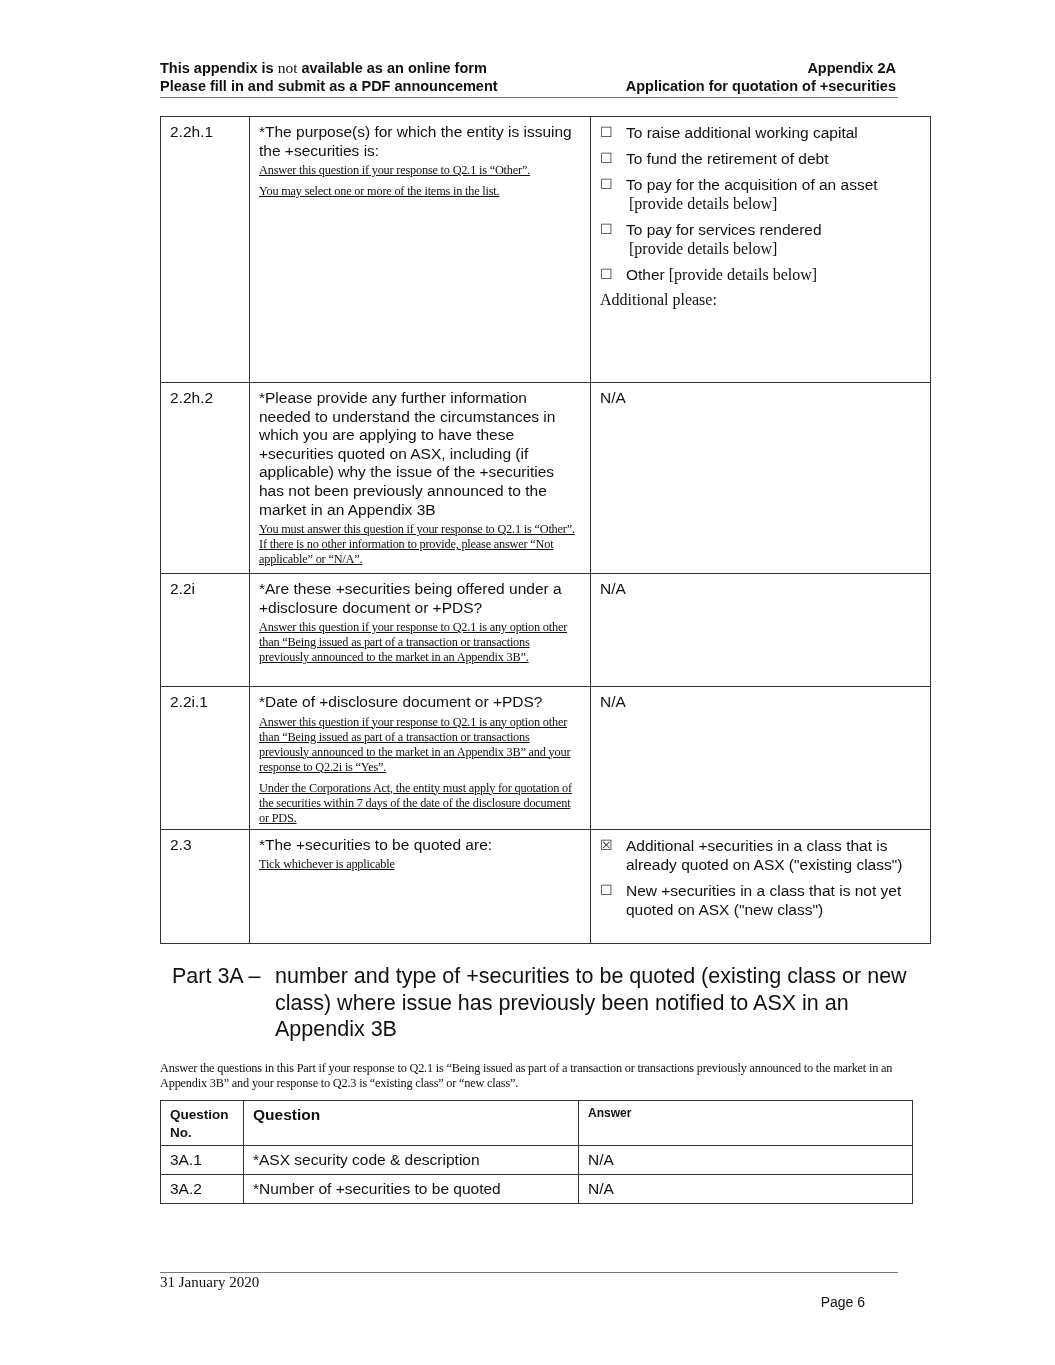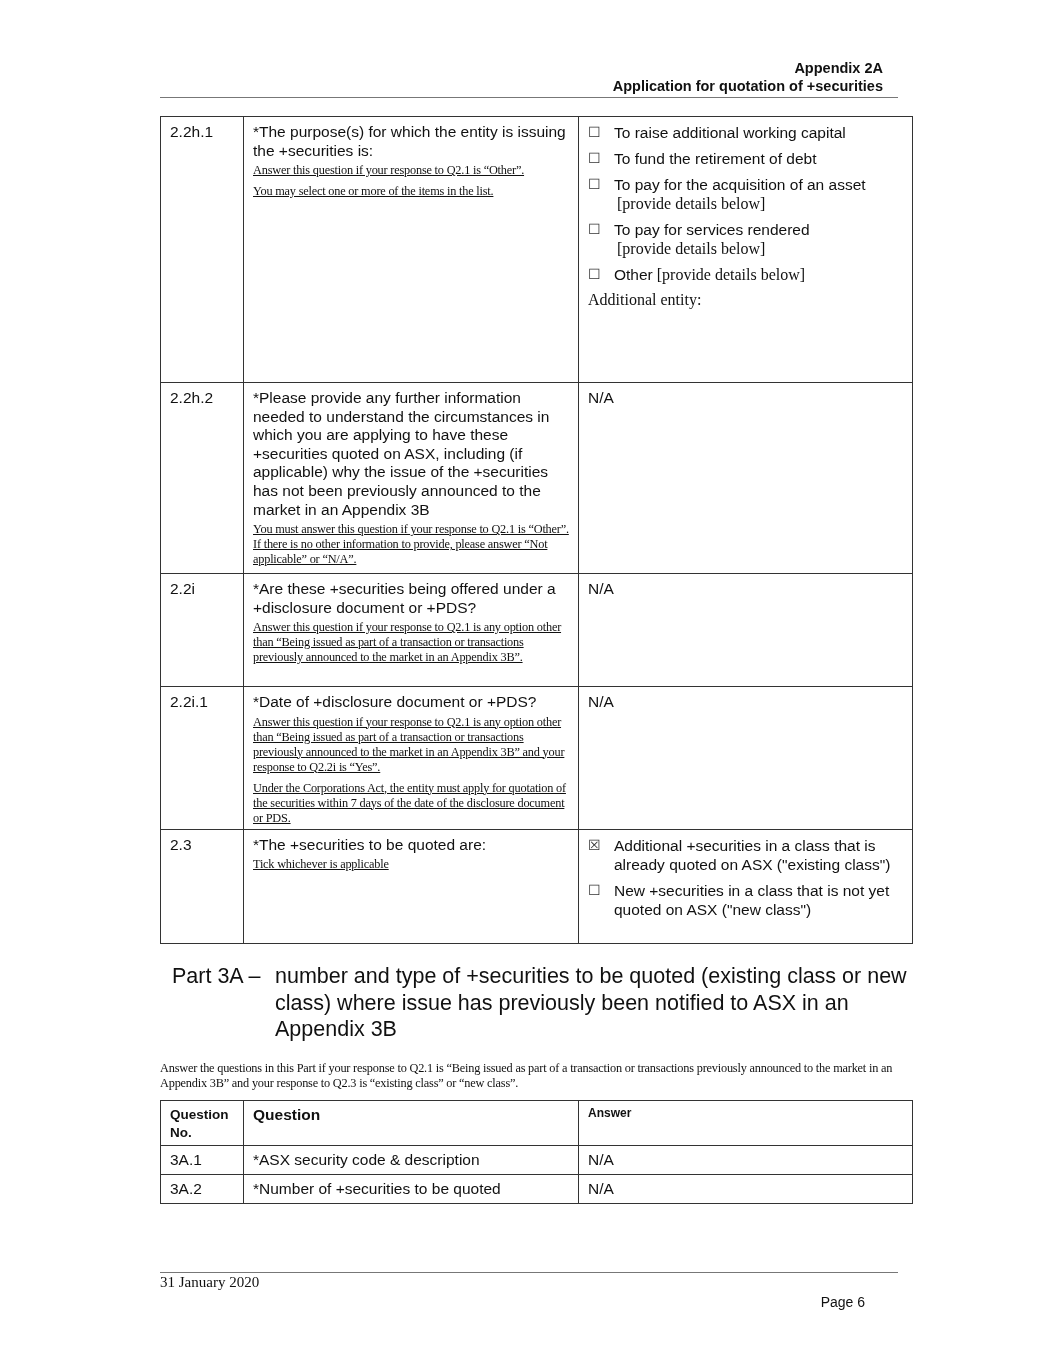--- a/index.html
+++ b/index.html
@@ -1,26 +1,26 @@
 <!DOCTYPE html>
 <html><head>
   <meta charset="utf-8">
   <style>
     html, body { margin: 0; padding: 0; background: #ffffff; }
     body { width: 1055px; height: 1365px; position: relative; overflow: hidden; color: #111; }
 
     
     .hdr { position: absolute; left: 160px; top: 59px; width: 738px; height: 38px; border-bottom: 1.5px solid #777; font-family: "Liberation Sans", sans-serif; font-weight: bold; font-size: 14.5px; line-height: 18px; }
     .hdr .left { position: absolute; left: 0; top: 0; }
-    .hdr .right { position: absolute; right: 15px; top: 0; text-align: right; }
+    .hdr .right { position: absolute; right: 2px; top: 0; text-align: right; }
     .hdr .notw { font-family: "Liberation Serif", serif; font-weight: normal; font-size: 15.5px; }
 
     
     table.qt { position: absolute; left: 160px; border-collapse: collapse; table-layout: fixed; }
-    table.qt td { border: 1px solid #333; vertical-align: top; padding: 6px 9px 3px 9px; }
+    table.qt td { border: 1px solid #333; vertical-align: top; padding: 6px 15px 3px 9px; }
     table.qt td.c1 { width: 64px; font-family: "Liberation Sans", sans-serif; font-size: 15.5px; }
     table.qt td.c2 { width: 316px; }
     table.qt td.c3 { width: 315px; font-family: "Liberation Sans", sans-serif; font-size: 15.5px; }
     .q { font-family: "Liberation Sans", sans-serif; font-size: 15.5px; line-height: 18.6px; }
     .note { font-family: "Liberation Serif", serif; font-size: 12.3px; line-height: 15px; margin-top: 3px; letter-spacing: -0.2px; text-decoration: underline; }
     .note + .note { margin-top: 6px; }
 
     .opt { display: flex; align-items: flex-start; font-size: 15.5px; line-height: 19px; margin-bottom: 7px; }
     .opt .box { width: 18px; flex: 0 0 18px; font-size: 14px; line-height: 19px; color: #333; margin-right: 8px; }
     .opt .lbl { font-family: "Liberation Sans", sans-serif; }
@@ -40,20 +40,24 @@
     
     .ftr { position: absolute; left: 160px; top: 1272px; width: 738px; border-top: 1.5px solid #777; }
     .ftr .terms { font-family: "Liberation Sans", sans-serif; font-size: 13.5px; line-height: 16px; padding-top: 3px; }
     .ftr .date { font-family: "Liberation Serif", serif; font-size: 15px; line-height: 18px; }
     .ftr .page { position: absolute; right: 33px; top: 20px; font-family: "Liberation Sans", sans-serif; font-size: 14px; line-height: 18px; }
   </style>
 </head>
 <body>
 
 <div class="hdr">
+  <div class="left">
+    <div><span>This appendix is </span><span class="notw">not</span><span> available as an online form</span></div>
+    <div>Please fill in and submit as a PDF announcement</div>
+  </div>
   <div class="right">
     <div>Appendix 2A</div>
     <div>Application for quotation of +securities</div>
   </div>
 </div>
 
 <table class="qt" style="top:116px;">
 
   <tbody>
       <tr style="height:266px;">
@@ -77,21 +81,21 @@
         <span><span class="lbl">To pay for the acquisition of an asset</span><span class="sub">[provide details below]</span></span>
       </div>
       <div class="opt">
         <span class="box">☐</span>
         <span><span class="lbl">To pay for services rendered</span><span class="sub">[provide details below]</span></span>
       </div>
       <div class="opt">
         <span class="box">☐</span>
         <span><span class="lbl">Other</span><span class="ser"> [provide details below]</span></span>
       </div>
-      <div class="addl">Additional entity:</div>
+      <div class="addl">Additional please:</div>
     </td>
   </tr>
 
   <tr style="height:191px;">
     <td class="c1">2.2h.2</td>
     <td class="c2">
       <div class="q">*Please provide any further information needed to understand the circumstances in which you are applying to have these +securities quoted on ASX, including (if applicable) why the issue of the +securities has not been previously announced to the market in an Appendix 3B</div>
       <div class="note">You must answer this question if your response to Q2.1 is “Other”. If there is no other information to provide, please answer “Not applicable” or “N/A”.</div>
     </td>
     <td class="c3">N/A</td>

